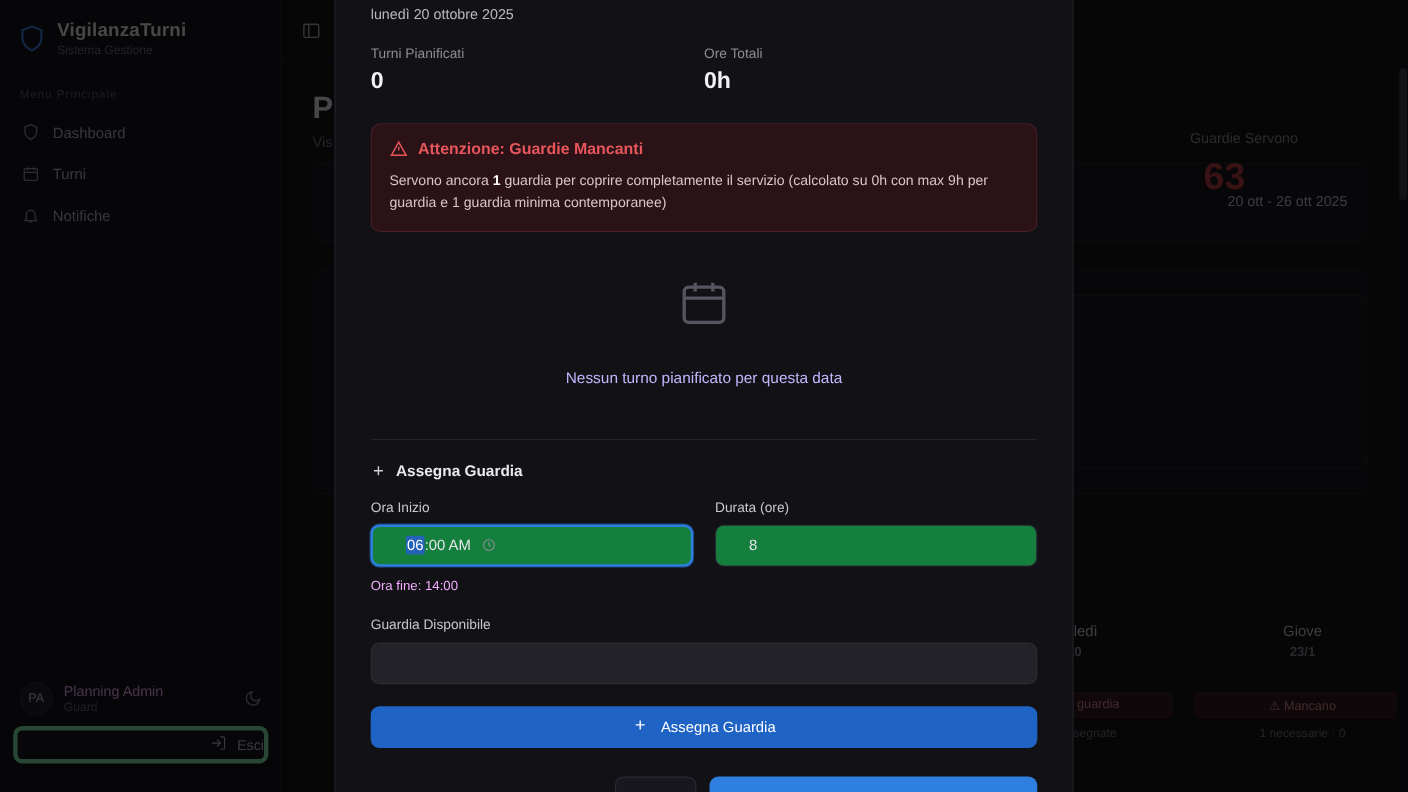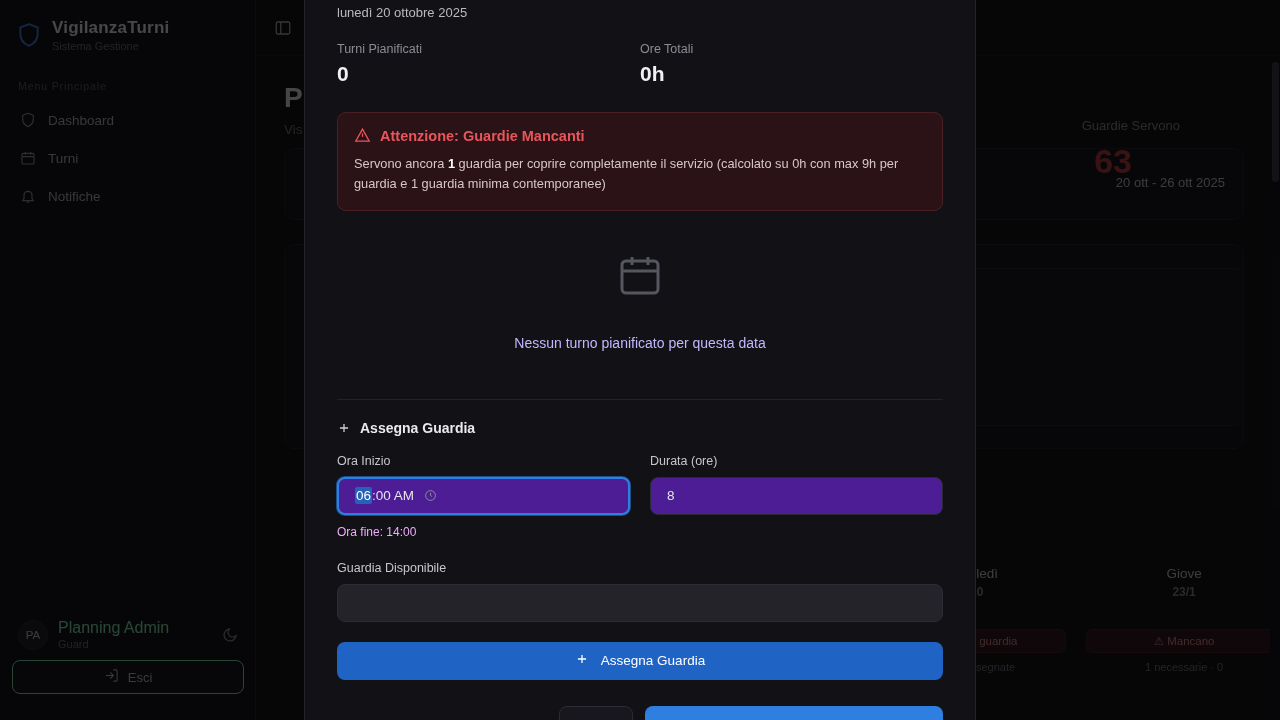--- a/index.html
+++ b/index.html
@@ -33,26 +33,26 @@
   }
   .nav-ico { width: 16px; height: 16px; display: block; color: #9a9ba3; }
 
   .sidebar-footer { position: absolute; left: 0; bottom: 12px; width: 256px; padding: 10px 12px 14px 12px; }
   .user-row { display: flex; align-items: center; gap: 10px; padding: 6px 6px 10px 6px; }
   .avatar {
     width: 30px; height: 30px; border-radius: 50%; background: #1c1c22;
     color: #c9cad0; font-size: 11.5px; display: flex; align-items: center; justify-content: center;
     border: 1px solid #26262d;
   }
-  .user-name { font-size: 16px; color: #86efac; }
+  .user-name { font-size: 13px; color: #f0abfc; }
   .user-role { font-size: 11px; color: #6c6d76; margin-top: 1px; }
   .theme-toggle { margin-left: auto; color: #9a9ba3; width: 16px; height: 16px; }
   .logout-btn {
-    display: flex; align-items: center; justify-content: center; gap: 9px;
-    height: 34px; border: 1px solid #86efac; border-radius: 8px;
+    display: flex; align-items: center; justify-content: flex-end; gap: 9px;
+    height: 34px; border: 4px solid #86efac; border-radius: 8px;
     color: #c4c5cb; font-size: 13px; background: #0f0f13;
   }
 
   
   .main { position: absolute; left: 256px; top: 0; width: 1024px; height: 720px; background: #0b0b0e; }
   .topbar { height: 56px; display: flex; align-items: center; padding: 0 18px; gap: 14px; border-bottom: 1px solid #17171c; }
   .panel-ico { width: 18px; height: 18px; color: #b5b6bc; }
   .page-title { font-size: 28px; font-weight: bold; color: #f0f0f3; padding: 26px 0 0 28px; }
   .page-sub { font-size: 13.5px; color: #75767f; padding: 8px 0 0 28px; }
 
@@ -117,22 +117,22 @@
   .divider { margin-top: 48px; height: 1px; background: #23232b; }
 
   .assign-head { display: flex; align-items: center; gap: 9px; margin-top: 20px; font-size: 14px; font-weight: bold; color: #eaeaee; }
   .plus-ico { width: 14px; height: 14px; color: #cfd0d5; }
 
   .form-row { display: flex; gap: 20px; margin-top: 18px; }
   .field { flex: 1; }
   .field-label { font-size: 12.5px; color: #c6c7cc; }
   .input {
     margin-top: 9px; height: 38px; width: 100%;
-    background: #4c1d95; border: 1px solid #2a2a33; border-radius: 8px;
-    color: #e4e5ea; font-size: 13.5px; padding: 0 16px; display: flex; align-items: center;
+    background: #15803d; border: 1px solid #2a2a33; border-radius: 8px;
+    color: #e4e5ea; font-size: 13.5px; padding: 0 30px; display: flex; align-items: center;
   }
   .input.focused { border: 2px solid #2f7fe0; box-shadow: 0 0 0 1px #1d4f8d; }
   .time-hl { background: #2563b8; color: #ffffff; padding: 1px 1px; border-radius: 2px; }
   .clock-ico { width: 13px; height: 13px; color: #8e8f97; margin-left: 10px; }
   .hint { margin-top: 10px; font-size: 12px; color: #f0abfc; }
 
   .select {
     margin-top: 9px; height: 38px; width: 100%;
     background: #232329; border: 1px solid #2c2c35; border-radius: 8px;
   }

